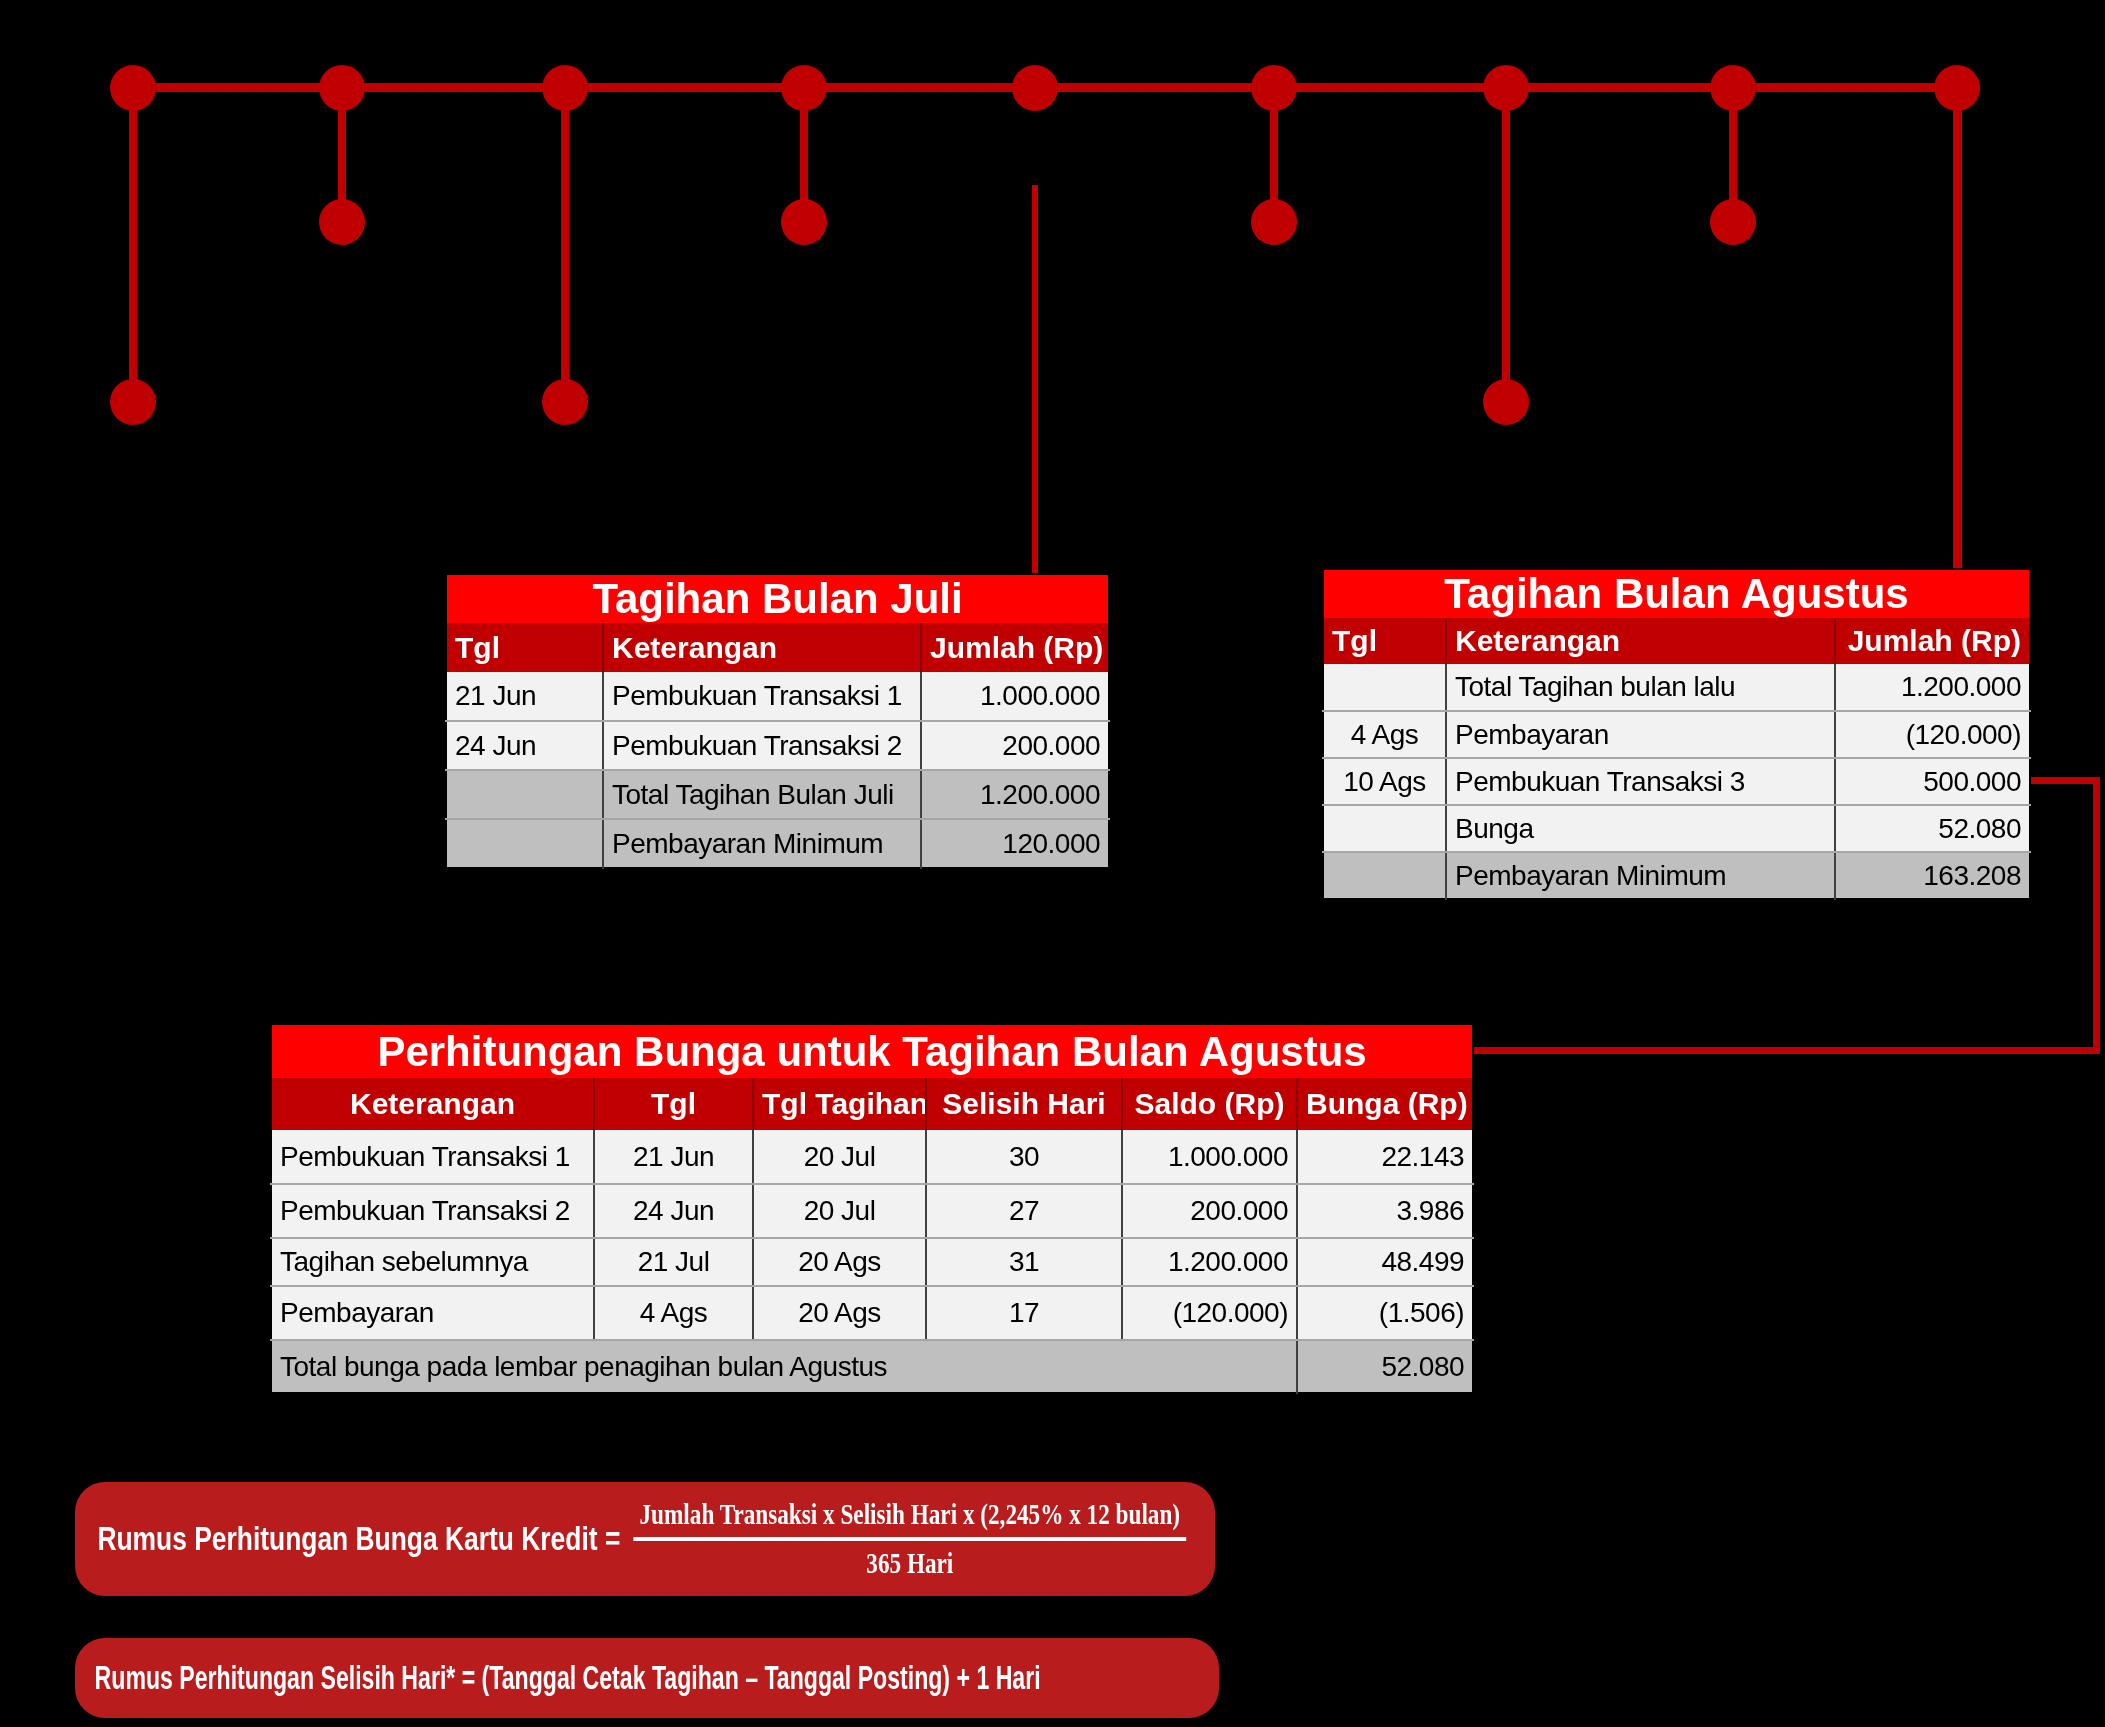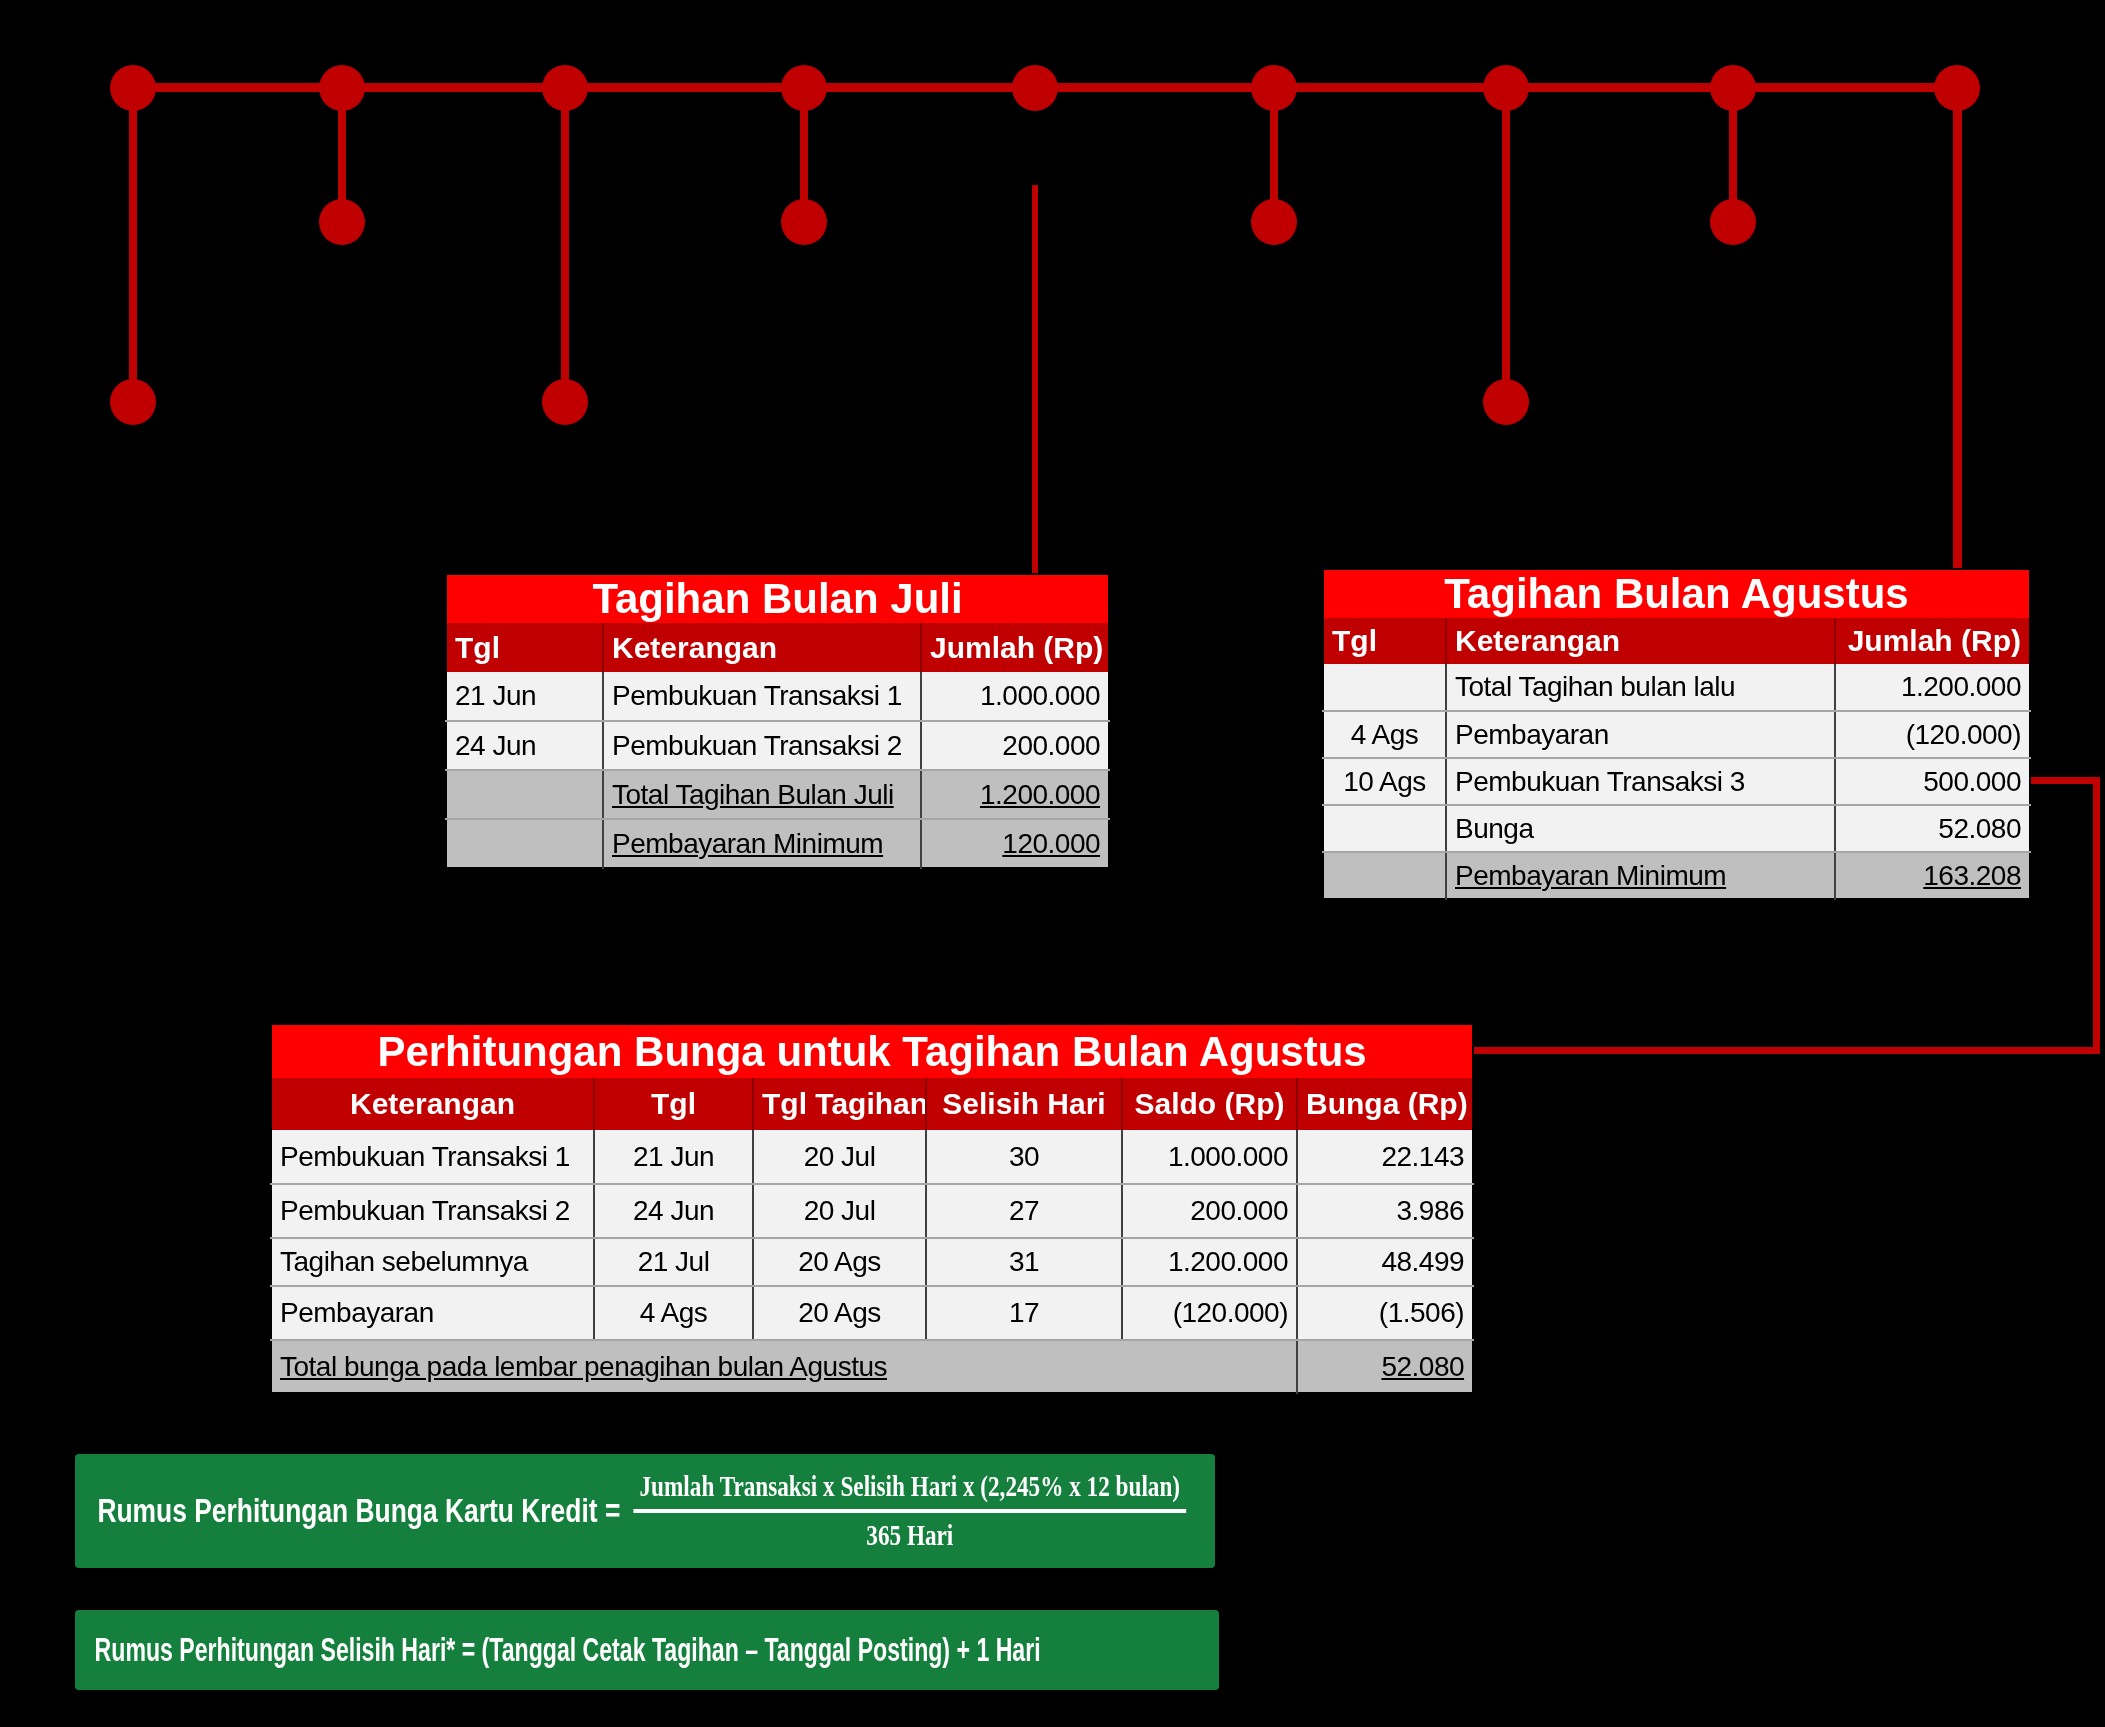--- a/index.html
+++ b/index.html
@@ -18,25 +18,25 @@
   table.tbl td{overflow:hidden;white-space:nowrap;padding:0 8px;
     border-right:2px solid #404040;border-bottom:2px solid #a6a6a6;
     font-size:28px;color:#000;letter-spacing:-0.5px;}
   table.tbl td:last-child{border-right:none;}
   table.tbl tr:last-child td{border-bottom:none;}
   tr.t-title td{background:#FE0000;color:#fff;font-weight:bold;font-size:42px;
     text-align:center;border-bottom:none;letter-spacing:0;}
   tr.t-head td{background:#C00000;color:#fff;font-weight:bold;font-size:30px;
     border-bottom:none;border-right-color:#8a0000;letter-spacing:0;}
   tr.r-light td{background:#F2F2F2;}
-  tr.r-total td{background:#BFBFBF;text-decoration:underline;}
+  tr.r-total td{background:#BFBFBF;}
   .al{text-align:left;} .ac{text-align:center;} .ar{text-align:right;}
   
-  .fbox{position:absolute;background:#15803d;border-radius:4px;display:flex;
-    align-items:center;overflow:hidden;}
+  .fbox{position:absolute;background:#b91c1c;border-radius:30px;display:flex;
+    align-items:center;overflow:hidden;margin-top:28px;}
   .fbox-content{display:flex;align-items:center;gap:16px;white-space:nowrap;
     transform-origin:left center;padding-left:28px;}
   .f-label{color:#fff;font-weight:bold;font-size:33px;}
   .frac{display:inline-flex;flex-direction:column;align-items:center;
     font-family:"Liberation Serif", serif;font-weight:bold;color:#fff;font-size:29px;}
   .frac .num{padding:0 8px 6px 8px;border-bottom:4px solid #fff;}
   .frac .den{padding-top:6px;}
 </style>
 </head>
 <body>

